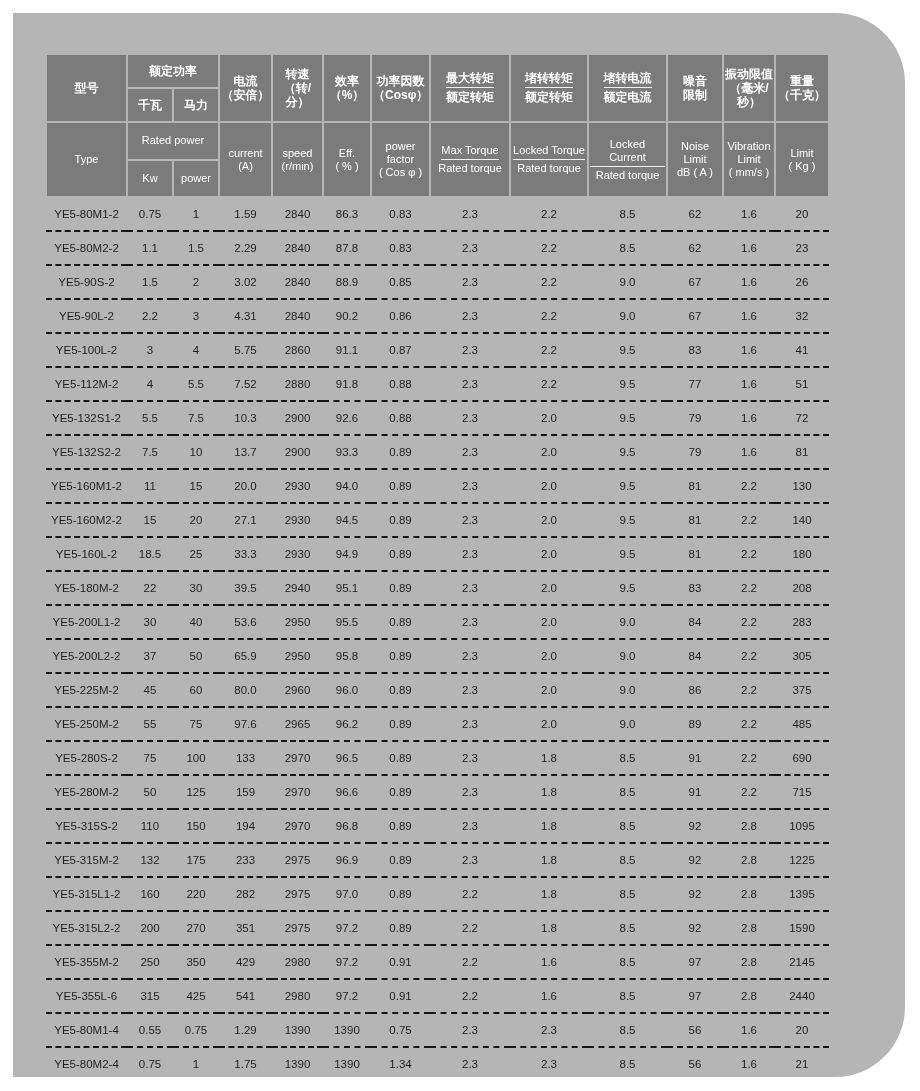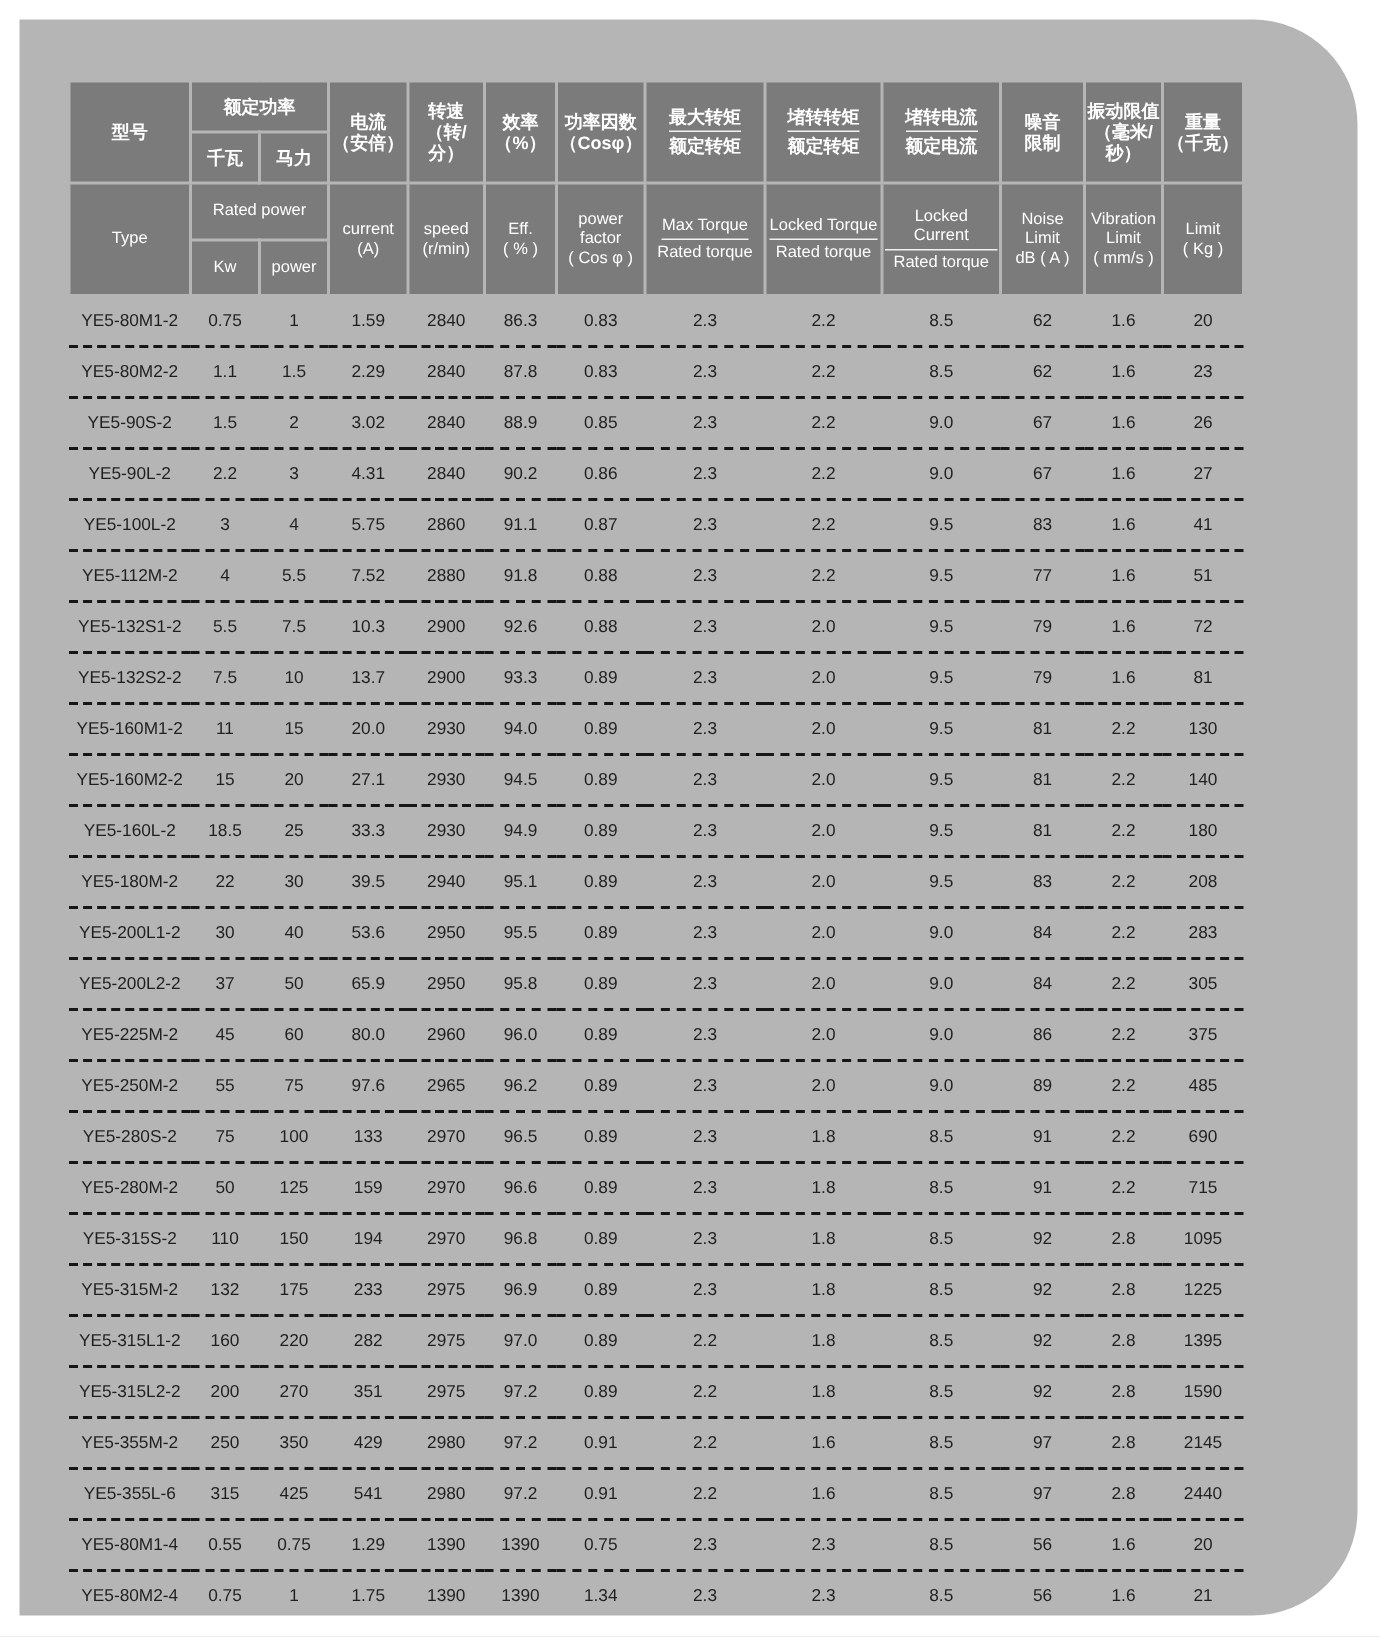--- a/index.html
+++ b/index.html
@@ -185,21 +185,21 @@
           <td>3</td>
           <td>4.31</td>
           <td>2840</td>
           <td>90.2</td>
           <td>0.86</td>
           <td>2.3</td>
           <td>2.2</td>
           <td>9.0</td>
           <td>67</td>
           <td>1.6</td>
-          <td>27</td>
+          <td>32</td>
         </tr>
         <tr>
           <td>YE5-100L-2</td>
           <td>3</td>
           <td>4</td>
           <td>5.75</td>
           <td>2860</td>
           <td>91.1</td>
           <td>0.87</td>
           <td>2.3</td>

